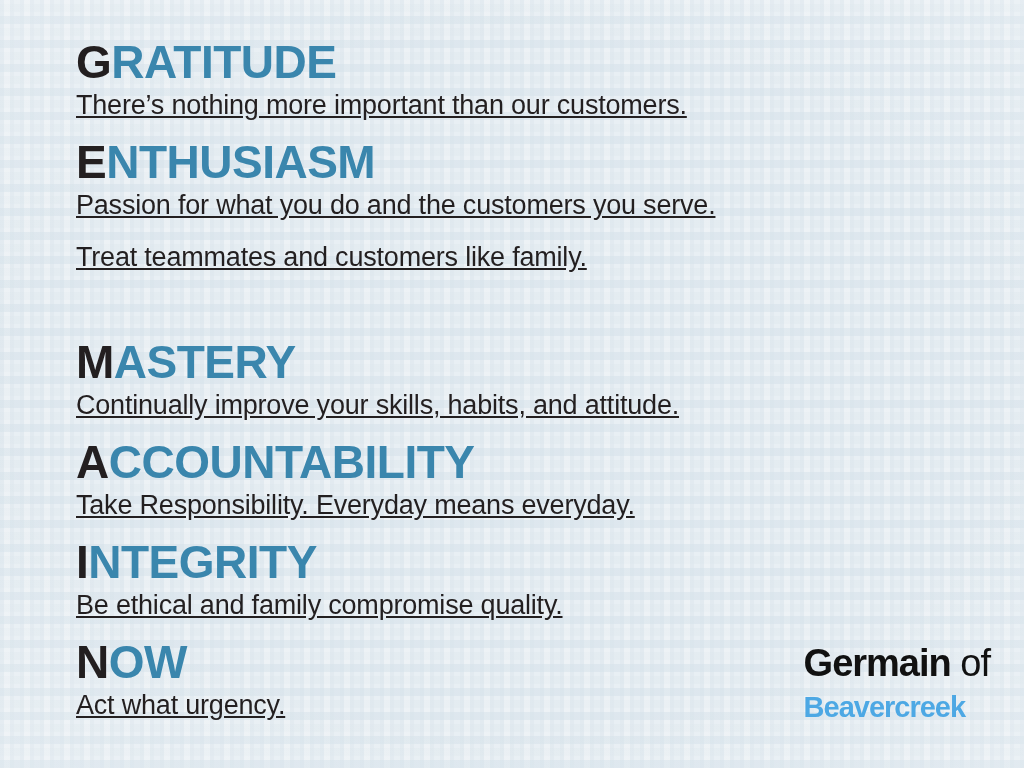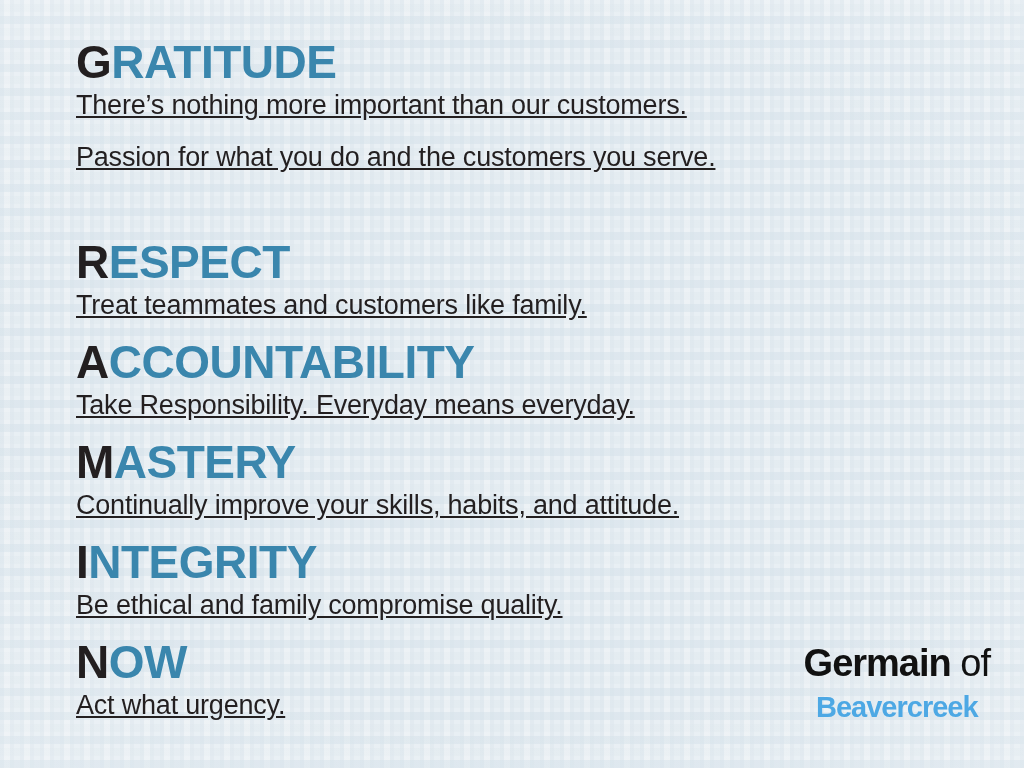--- a/index.html
+++ b/index.html
@@ -122,21 +122,21 @@
     margin: 0;
     padding-top: 3px;
     text-decoration: underline;
   }
 
   
   .logo {
     position: absolute;
     right: 34px;
     bottom: 38px;
-    text-align: center;
+    text-align: left;
     line-height: 1;
     z-index: 4;
   }
 
   .logo-line1 {
     font-family: "Liberation Sans", sans-serif;
     font-size: 38px;
     line-height: 42px;
     letter-spacing: -1px;
     color: #111111;
@@ -167,36 +167,36 @@
 <div id="poster">
 
   <div class="values-list">
 
     <div class="value-block">
       <div class="value-word"><span class="initial">G</span><span class="rest">RATITUDE</span></div>
       <div class="value-desc">There’s nothing more important than our customers.</div>
     </div>
 
     <div class="value-block">
+      <div class="value-word"><span class="initial">E</span><span class="rest">NTHUSIASM</span></div>
       <div class="value-desc">Passion for what you do and the customers you serve.</div>
     </div>
 
     <div class="value-block">
-      <div class="value-word"><span class="initial">R</span><span class="rest">ESPECT</span></div>
       <div class="value-desc">Treat teammates and customers like family.</div>
+    </div>
+
+    <div class="value-block">
+      <div class="value-word"><span class="initial">M</span><span class="rest">ASTERY</span></div>
+      <div class="value-desc">Continually improve your skills, habits, and attitude.</div>
     </div>
 
     <div class="value-block">
       <div class="value-word"><span class="initial">A</span><span class="rest">CCOUNTABILITY</span></div>
       <div class="value-desc">Take Responsibility. Everyday means everyday.</div>
-    </div>
-
-    <div class="value-block">
-      <div class="value-word"><span class="initial">M</span><span class="rest">ASTERY</span></div>
-      <div class="value-desc">Continually improve your skills, habits, and attitude.</div>
     </div>
 
     <div class="value-block">
       <div class="value-word"><span class="initial">I</span><span class="rest">NTEGRITY</span></div>
       <div class="value-desc">Be ethical and family compromise quality.</div>
     </div>
 
     <div class="value-block">
       <div class="value-word"><span class="initial">N</span><span class="rest">OW</span></div>
       <div class="value-desc">Act what urgency.</div>

